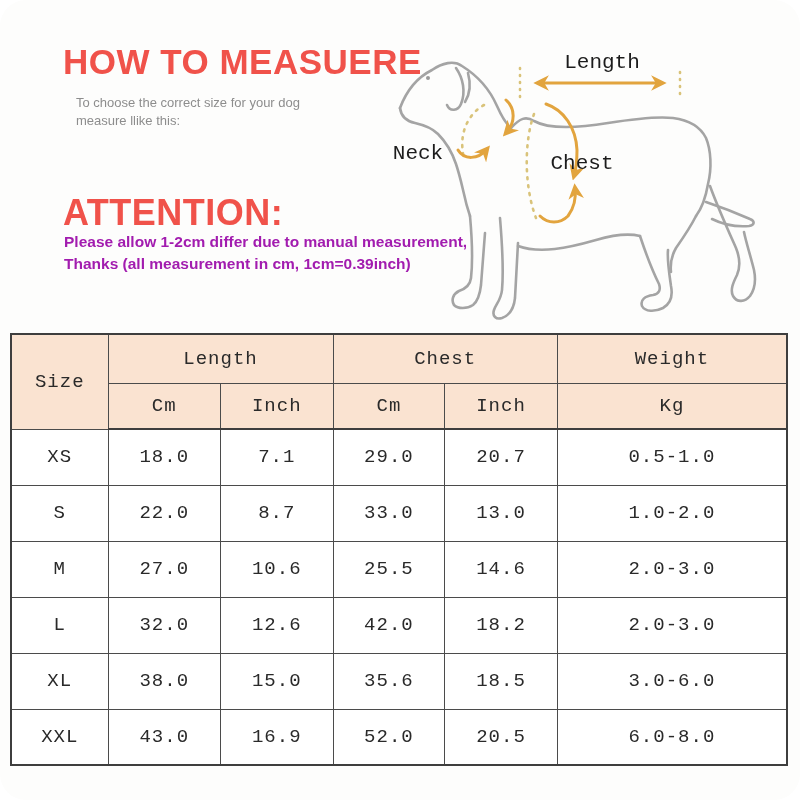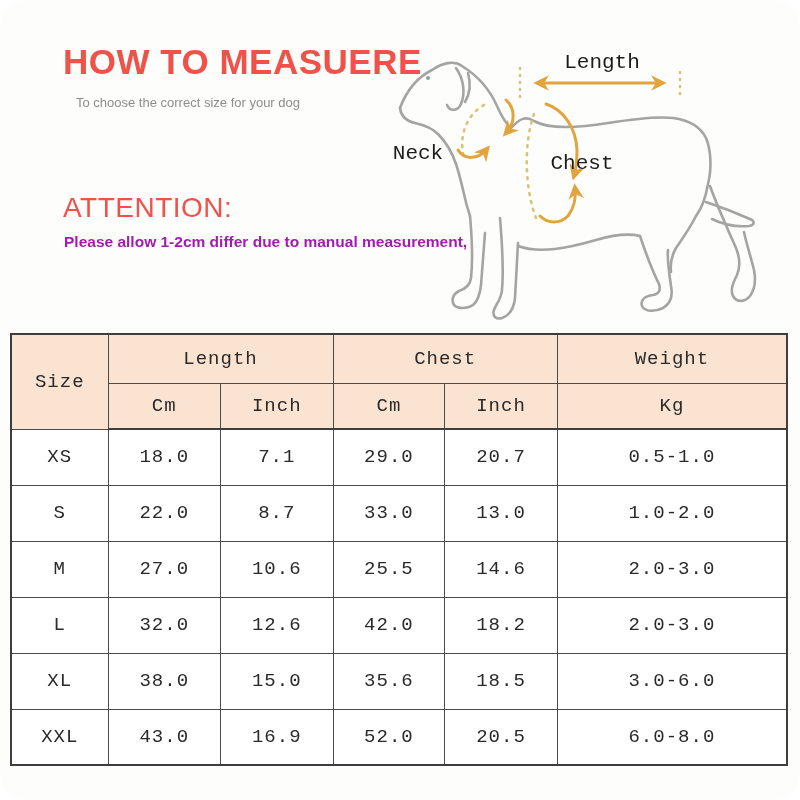--- a/index.html
+++ b/index.html
@@ -11,21 +11,21 @@
     position:absolute;left:63px;top:42px;
     font-size:35px;font-weight:bold;letter-spacing:0.5px;
     color:#f0524a;
   }
   .subtitle{
     position:absolute;left:64px;top:94px;
     font-size:13px;line-height:1.38;color:#8d8d8d;margin-left:12px;
   }
   .attention-title{
     position:absolute;left:63px;top:192px;
-    font-size:28px;font-weight:normal;letter-spacing:0.5px;
+    font-size:36px;font-weight:bold;letter-spacing:0.5px;
     color:#f0524a;
   }
   .attention-body{
     position:absolute;left:64px;top:231px;
     font-size:15.5px;font-weight:bold;line-height:1.45;color:#a21caf;
   }
 
   
   .dog-diagram{position:absolute;left:388px;top:28px;width:412px;height:302px;}
   .diagram-label{font-family:"Liberation Mono","DejaVu Sans Mono",monospace;font-size:21px;fill:#1c1c1c;}
@@ -56,25 +56,27 @@
   col.c-weight{width:29.6%;}
 </style>
 </head>
 <body>
 
 <div id="stage">
 
   <div class="main-title">HOW TO MEASUERE</div>
   <div class="subtitle">
     <div>To choose the correct size for your dog</div>
+    <div>measure llike this:</div>
   </div>
 
   <div class="attention-title">ATTENTION:</div>
   <div class="attention-body">
     <div>Please allow 1-2cm differ due to manual measurement,</div>
+    <div>Thanks (all measurement in cm, 1cm=0.39inch)</div>
   </div>
 
   <svg class="dog-diagram" viewBox="0 0 412 302">
     <defs>
       <marker id="ah" viewBox="0 0 10 10" refX="7" refY="5" markerWidth="5.2" markerHeight="5.2" orient="auto-start-reverse">
         <path d="M0,0 L10,5 L0,10 L3,5 Z" fill="#e2a43e"></path>
       </marker>
     </defs>
 
     <g stroke="#a4a4a4" stroke-width="2.6" fill="none" stroke-linecap="round" stroke-linejoin="round">

